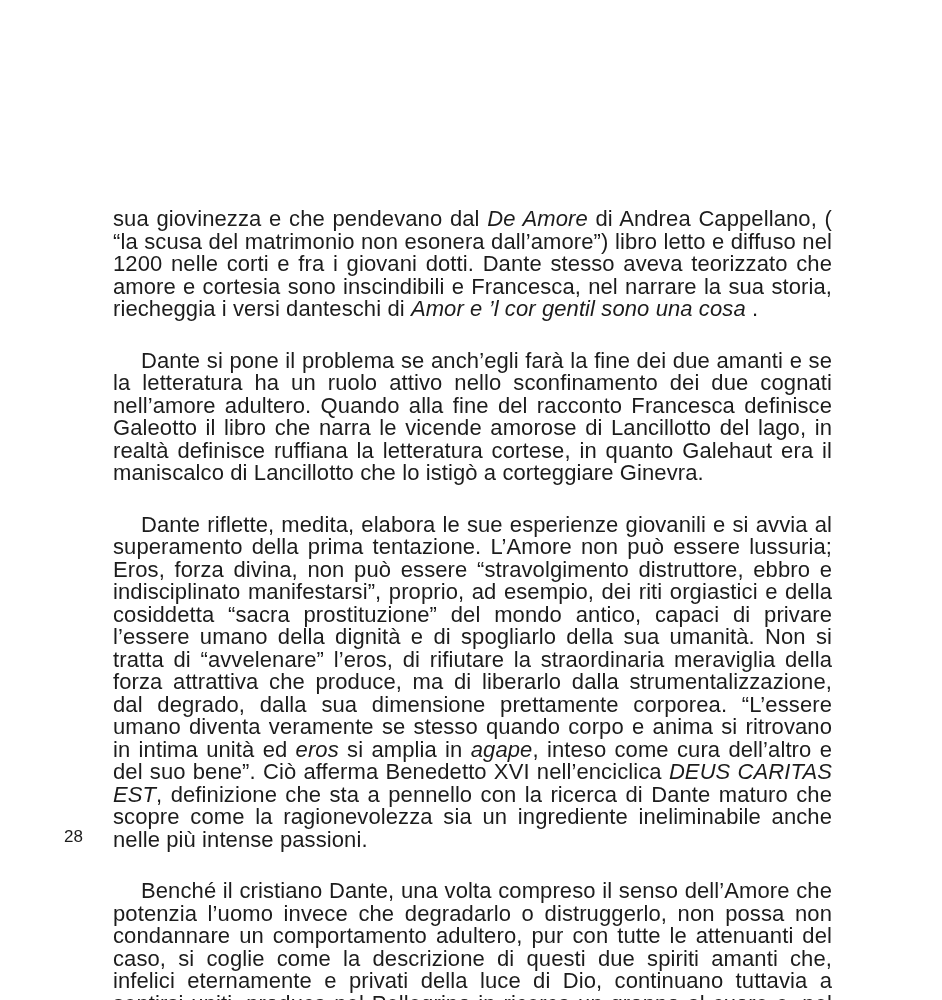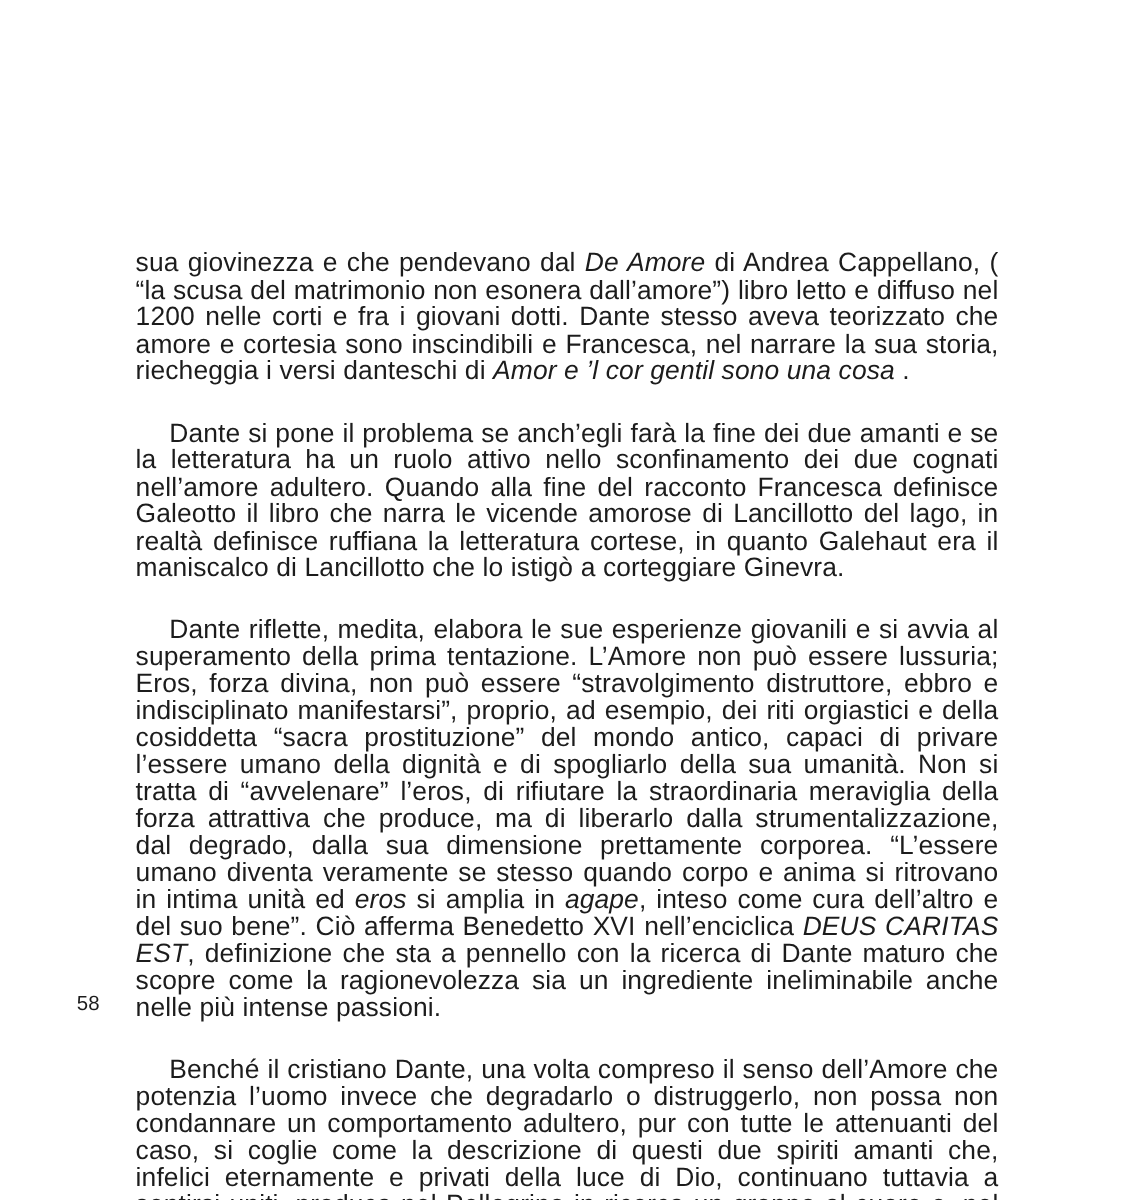--- a/index.html
+++ b/index.html
@@ -42,20 +42,20 @@
     left: 64px;
     top: 826px;
     font-size: 17px;
     line-height: 22.5px;
   }
 </style>
 </head>
 <body>
 
 <div class="page">
-  <div class="page-number">58</div>
+  <div class="page-number">28</div>
   <div class="page-text">
       <p class="para"><span>sua giovinezza e che pendevano dal </span><span class="it">De Amore</span><span> di Andrea Cappellano, ( “la scusa del matrimonio non esonera dall’amore”)  libro  letto e diffuso nel 1200 nelle corti e fra i giovani dotti. Dante stesso aveva teorizzato che amore e cortesia sono inscindibili e Francesca, nel narrare la sua storia, riecheggia i versi danteschi di  </span><span class="it">Amor e ’l cor gentil sono una cosa</span><span> .</span></p>
       <p class="para indent"><span>Dante si pone il problema se anch’egli farà la fine dei due amanti e se la letteratura ha un ruolo attivo nello sconfinamento dei due cognati nell’amore adultero.  Quando alla fine del racconto Francesca definisce Galeotto il libro che narra le vicende amorose di Lancillotto del lago, in realtà definisce ruffiana la letteratura cortese, in quanto Galehaut era il maniscalco di Lancillotto che lo istigò a corteggiare Ginevra.</span></p>
       <p class="para indent"><span>Dante riflette, medita, elabora le sue esperienze giovanili e si avvia al superamento della prima tentazione.  L’Amore non può essere lussuria; Eros, forza divina, non può essere “stravolgimento distruttore, ebbro e indisciplinato manifestarsi”, proprio, ad esempio, dei riti orgiastici e della cosiddetta “sacra prostituzione” del mondo antico, capaci di privare l’essere umano della dignità e di spogliarlo della sua umanità. Non si tratta di “avvelenare” l’eros,  di rifiutare la straordinaria meraviglia della forza attrattiva che produce, ma di liberarlo dalla strumentalizzazione, dal degrado, dalla sua dimensione prettamente corporea. “L’essere umano diventa veramente se stesso quando corpo e anima si ritrovano in intima unità ed </span><span class="it">eros</span><span> si amplia in </span><span class="it">agape</span><span>, inteso come  cura dell’altro e del suo bene”. Ciò afferma Benedetto XVI nell’enciclica  </span><span class="it">DEUS CARITAS EST</span><span>, definizione che sta a pennello con la ricerca di Dante maturo che scopre come la ragionevolezza sia un ingrediente ineliminabile anche nelle più intense passioni.</span></p>
       <p class="para indent"><span>Benché il cristiano Dante, una volta compreso il senso dell’Amore che potenzia l’uomo invece che degradarlo o distruggerlo, non possa non condannare un comportamento adultero, pur con tutte le attenuanti del caso, si coglie come la descrizione di questi due spiriti amanti che, infelici eternamente e privati della luce di Dio, continuano tuttavia a sentirsi uniti, produca nel Pellegrino in ricerca un groppo al cuore e, nel lettore,</span></p>
     </div>
 </div>
 
 </body></html>

